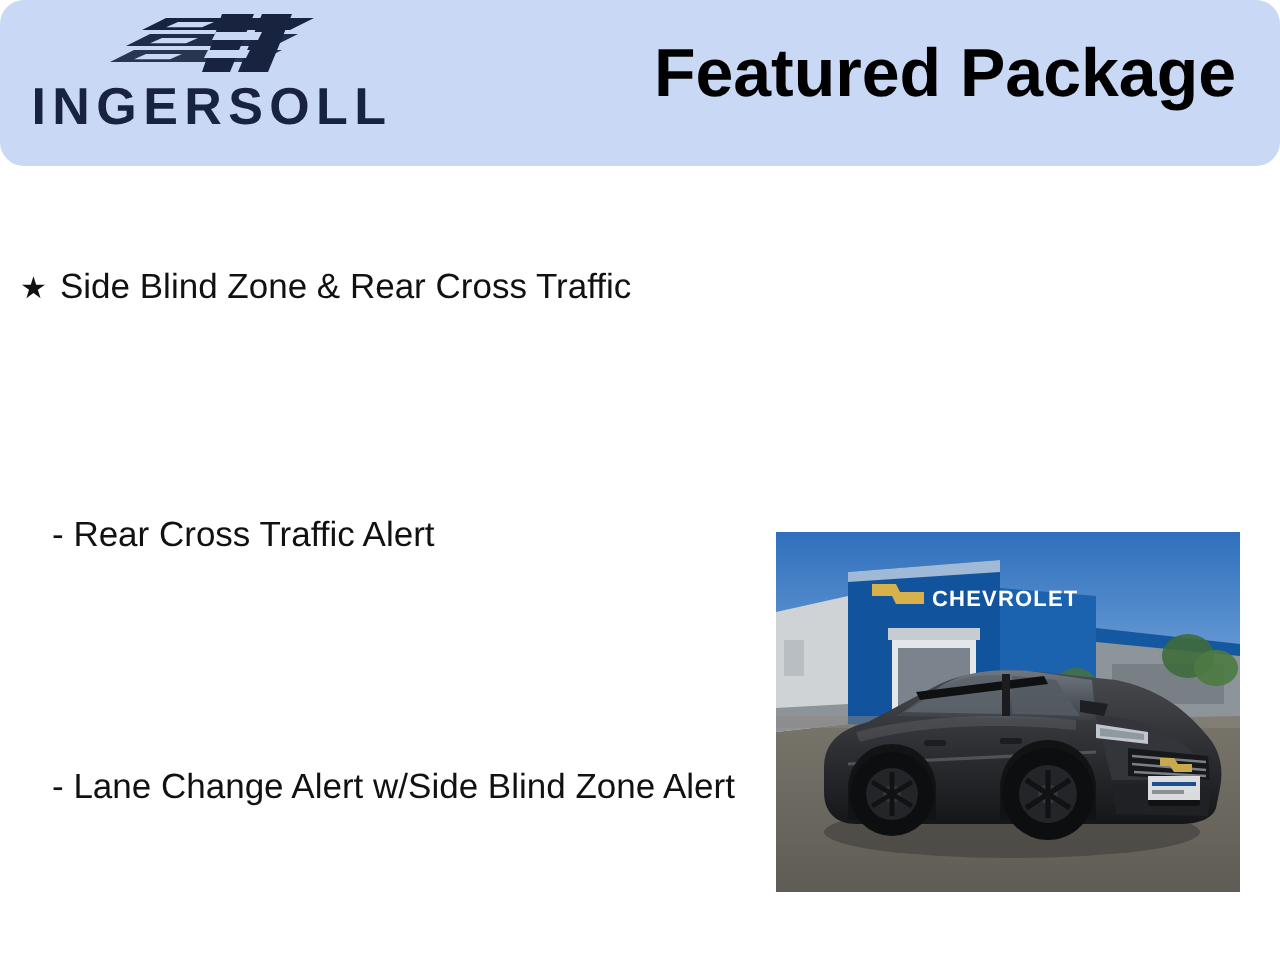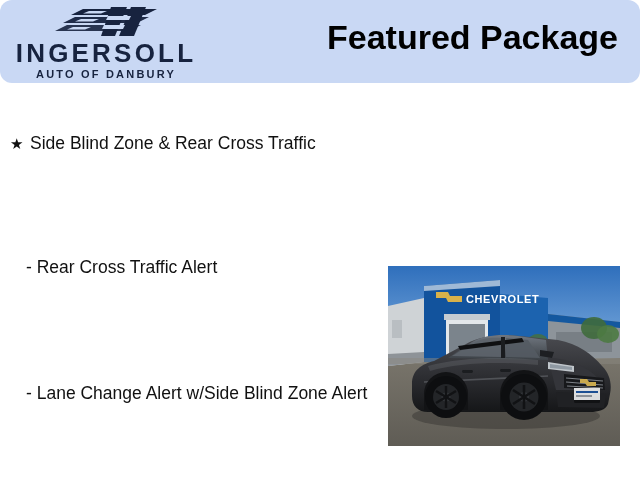--- a/index.html
+++ b/index.html
@@ -159,21 +159,20 @@
           <path d="M86 1 L101 1 L89 30 L74 30 Z"></path>
         </g>
         <g fill="#c9d8f4">
           <path d="M63 10 L86 10 L84 14 L61 14 Z"></path>
           <path d="M59 19 L80 19 L78 23 L57 23 Z"></path>
         </g>
       </svg>
     </div>
 
     <div class="brand-name">INGERSOLL</div>
-    <div class="brand-sub">AUTO OF DANBURY</div>
   </div>
 
   <div class="header-title">Featured Package</div>
 </div>
 
 <div class="content">
 
   <div class="bullet-main">
     <span class="bullet-star">★</span><span>Side Blind Zone &amp; Rear Cross Traffic</span>
   </div>

